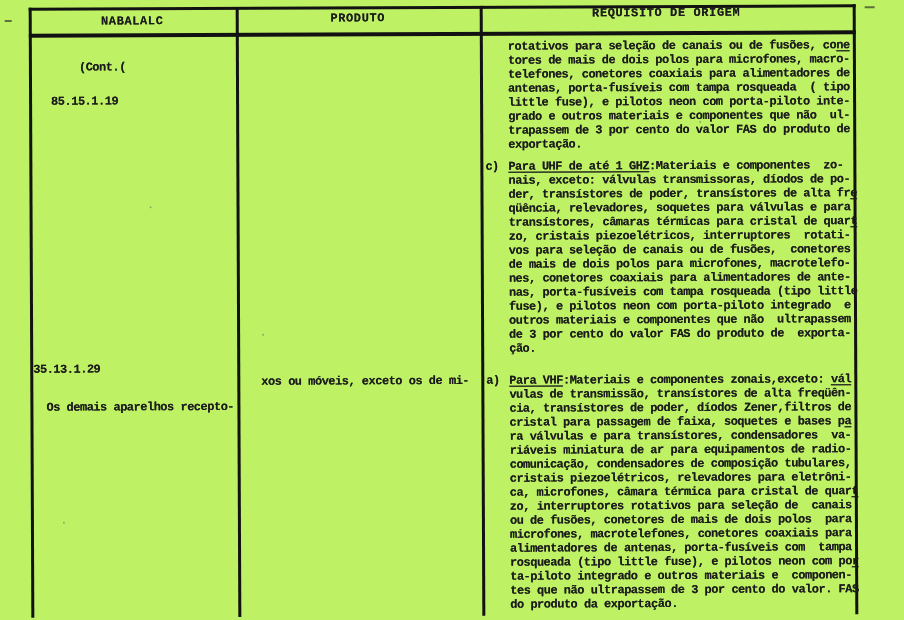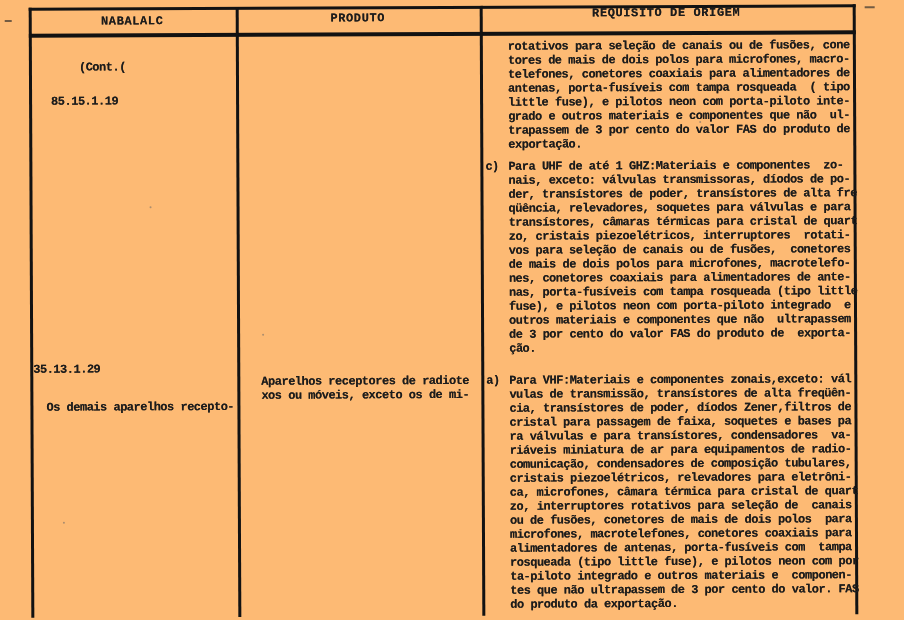--- a/index.html
+++ b/index.html
@@ -1,28 +1,28 @@
 <!DOCTYPE html>
 <html><head>
 <meta charset="utf-8">
 <style>
   html,body{margin:0;padding:0;background:#e8e6e1;}
   .page{
-    position:relative;width:904px;height:620px;background:#fdba74;
+    position:relative;width:904px;height:620px;background:#bef264;
     font-family:"Liberation Mono","DejaVu Sans Mono",monospace;
     font-weight:700;color:#1c1c1c;overflow:hidden;
   }
   .skew{position:absolute;inset:0;transform:rotate(-0.25deg);transform-origin:50% 50%;}
   .hline,.vline{position:absolute;background:#121212;}
   .txt{
     position:absolute;font-size:12px;line-height:14px;letter-spacing:-0.5px;
     white-space:pre;text-shadow:0 0 0.6px rgba(25,25,25,0.75);
   }
   .lines div{height:14px;}
-  .u{text-underline-offset:2px;}
+  .u{text-decoration:underline;text-underline-offset:2px;}
   .hdr{font-size:12px;letter-spacing:0.6px;text-align:center;}
   .speck{position:absolute;width:2px;height:2px;background:#6a6a6a;border-radius:50%;opacity:.55;}
   .smudge{position:absolute;background:#2a2a2a;opacity:.65;}
 </style>
 </head>
 <body>
 
 <div class="page">
   <div class="skew">
 
@@ -48,19 +48,19 @@
     <div class="txt" style="left:80px;top:59px;">(Cont.(</div>
 
     <div class="txt lines" style="left:509px;top:40px;width:352px;"><div><span>rotativos para seleção de canais ou de fusões, co</span><span class="u">ne</span></div><div><span>tores de mais de dois polos para microfones, macro-</span></div><div><span>telefones, conetores coaxiais para alimentadores de</span></div><div><span>antenas, porta-fusíveis com tampa rosqueada  ( tipo</span></div><div><span>little fuse), e pilotos neon com porta-piloto inte-</span></div><div><span>grado e outros materiais e componentes que não  ul-</span></div><div><span>trapassem de 3 por cento do valor FAS do produto de</span></div><div><span>exportação.</span></div></div>
 
     <div class="txt" style="left:486px;top:160px;">c)</div>
     <div class="txt lines" style="left:509px;top:160px;width:352px;"><div><span class="u">Para UHF de até 1 GHZ</span><span>:Materiais e componentes  zo-</span></div><div><span>nais, exceto: válvulas transmissoras, díodos de po-</span></div><div><span>der, transístores de poder, transístores de alta fr</span><span class="u">e</span></div><div><span>qüência, relevadores, soquetes para válvulas e para</span></div><div><span>transístores, câmaras térmicas para cristal de quar</span><span class="u">t</span></div><div><span>zo, cristais piezoelétricos, interruptores  rotati-</span></div><div><span>vos para seleção de canais ou de fusões,  conetores</span></div><div><span>de mais de dois polos para microfones, macrotelefo-</span></div><div><span>nes, conetores coaxiais para alimentadores de ante-</span></div><div><span>nas, porta-fusíveis com tampa rosqueada (tipo little</span></div><div><span>fuse), e pilotos neon com porta-piloto integrado  e</span></div><div><span>outros materiais e componentes que não  ultrapassem</span></div><div><span>de 3 por cento do valor FAS do produto de  exporta-</span></div><div><span>ção.</span></div></div>
 
     <div class="txt" style="left:33px;top:361px;">35.13.1.29</div>
     <div class="txt lines" style="left:46px;top:399px;width:190px;"><div><span>Os demais aparelhos recepto-</span></div></div>
 
-    <div class="txt lines" style="left:261px;top:374px;width:215px;"><div><span>Aparelhos receptores de radio</span><span class="u">te</span></div><div><span>xos ou móveis, exceto os de mi-</span></div></div>
+    <div class="txt lines" style="left:261px;top:374px;width:215px;"><div><span>xos ou móveis, exceto os de mi-</span></div></div>
 
     <div class="txt" style="left:486px;top:374px;">a)</div>
     <div class="txt lines" style="left:509px;top:374px;width:352px;"><div><span class="u">Para VHF</span><span>:Materiais e componentes zonais,exceto: </span><span class="u">vál</span></div><div><span>vulas de transmissão, transístores de alta freqüên-</span></div><div><span>cia, transístores de poder, díodos Zener,filtros de</span></div><div><span>cristal para passagem de faixa, soquetes e bases p</span><span class="u">a</span></div><div><span>ra válvulas e para transístores, condensadores  va-</span></div><div><span>riáveis miniatura de ar para equipamentos de radio-</span></div><div><span>comunicação, condensadores de composição tubulares,</span></div><div><span>cristais piezoelétricos, relevadores para eletrôni-</span></div><div><span>ca, microfones, câmara térmica para cristal de quar</span><span class="u">t</span></div><div><span>zo, interruptores rotativos para seleção de  canais</span></div><div><span>ou de fusões, conetores de mais de dois polos  para</span></div><div><span>microfones, macrotelefones, conetores coaxiais para</span></div><div><span>alimentadores de antenas, porta-fusíveis com  tampa</span></div><div><span>rosqueada (tipo little fuse), e pilotos neon com po</span><span class="u">r</span></div><div><span>ta-piloto integrado e outros materiais e  componen-</span></div><div><span>tes que não ultrapassem de 3 por cento do valor. FAS</span></div><div><span>do produto da exportação.</span></div></div>
 
   </div>
 </div>
 
 </body></html>

